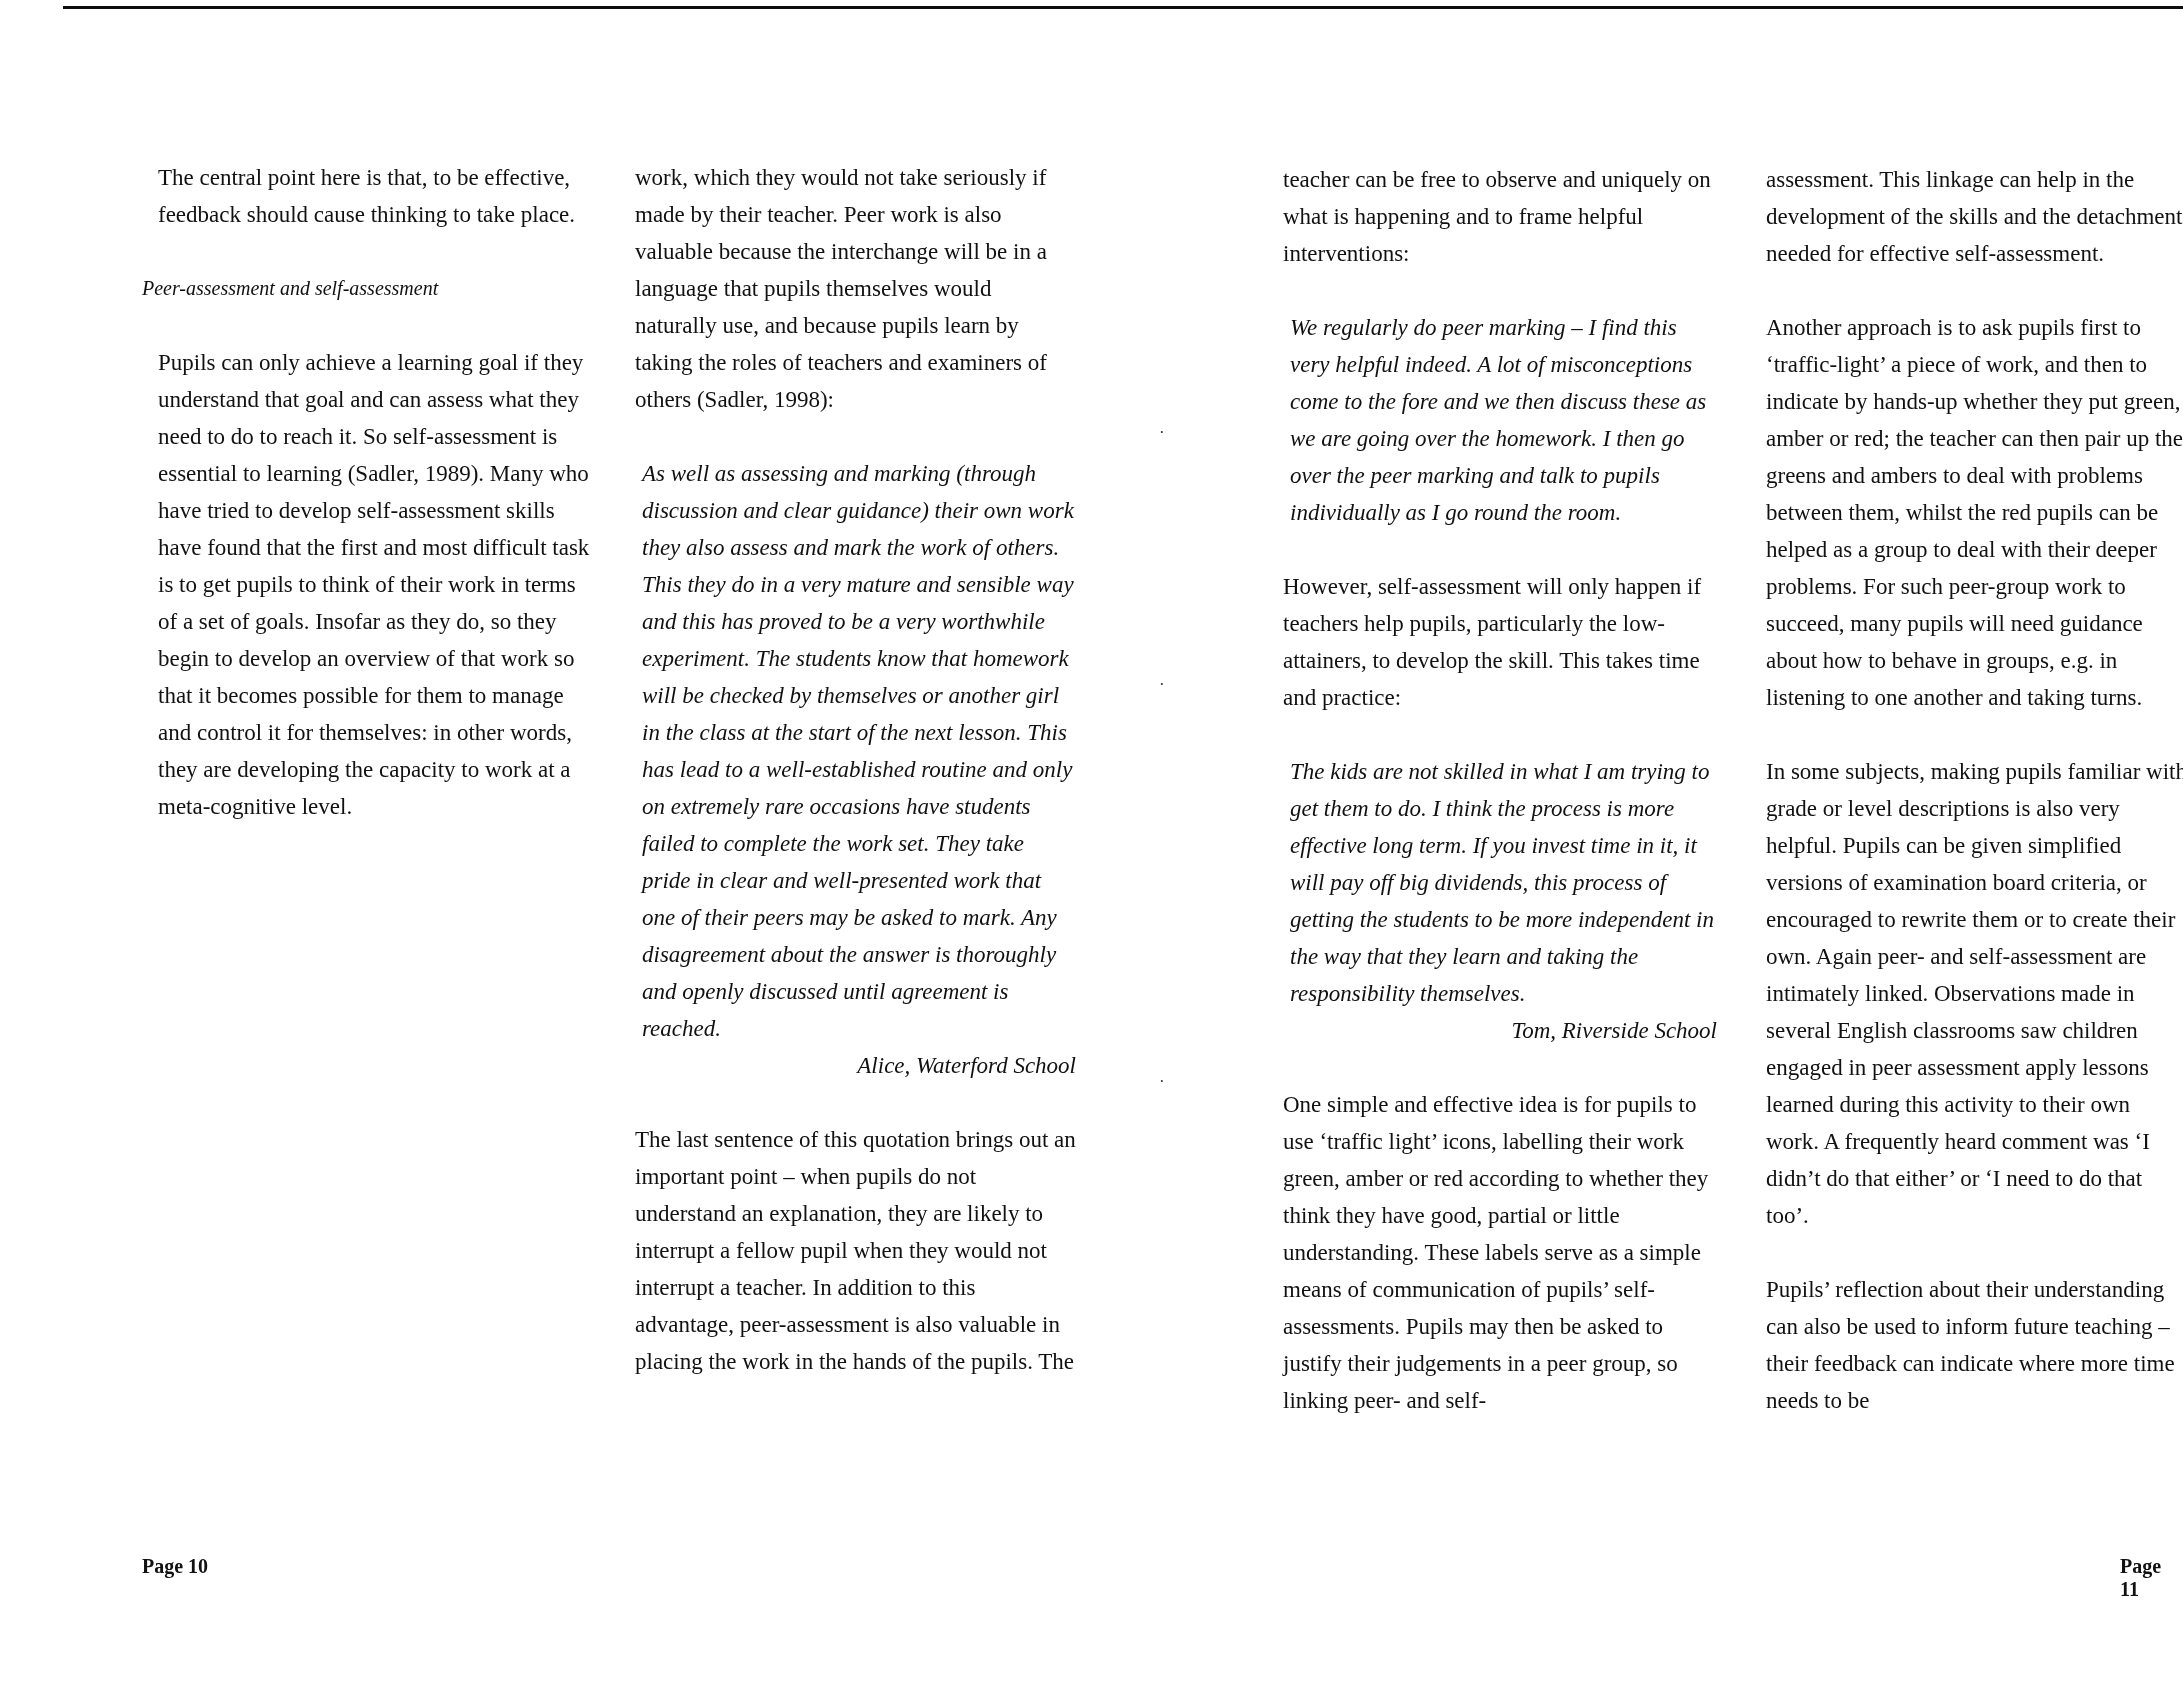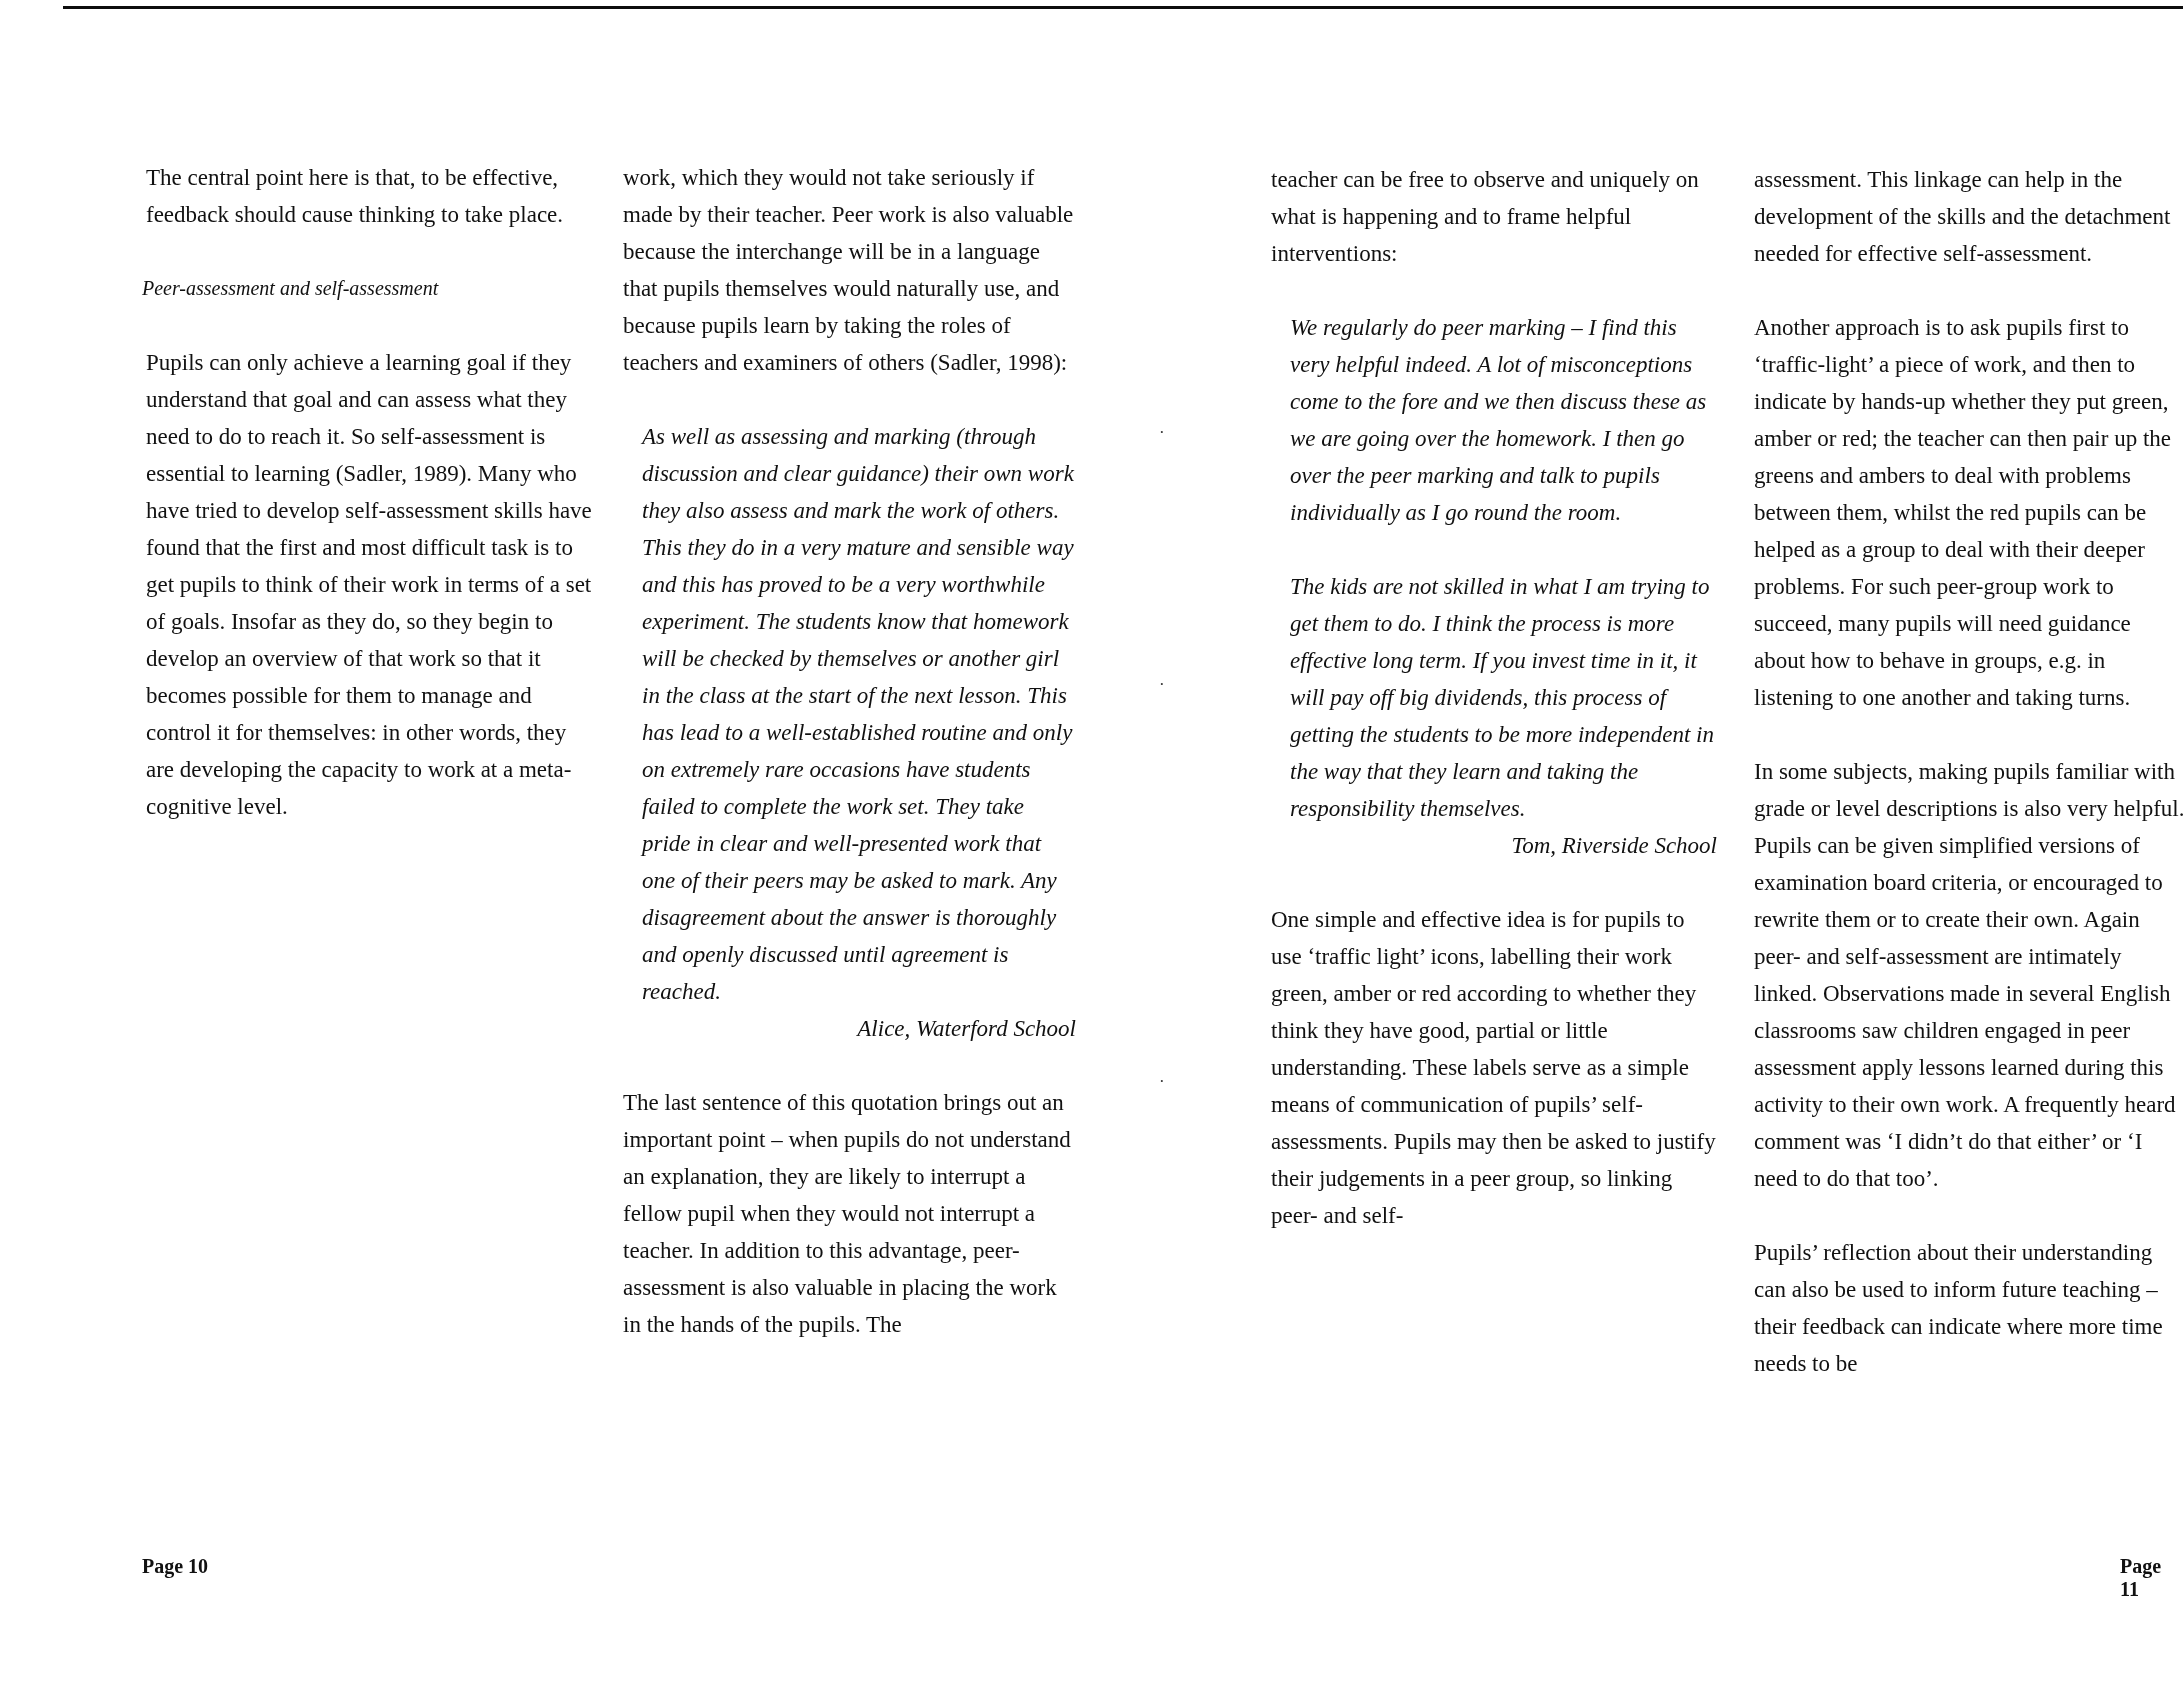--- a/index.html
+++ b/index.html
@@ -1,20 +1,20 @@
 <!DOCTYPE html>
 <html style="font-size:10.6px"><head>
 <meta charset="utf-8">
 <style>
   html, body { margin: 0; padding: 0; background: #ffffff; }
   body { width: 2183px; height: 1686px; position: relative; overflow: hidden;
          font-family: "Liberation Serif", "DejaVu Serif", serif; color: #111111; }
   .top-rule { position: absolute; left: 63px; top: 6px; width: 2120px; height: 3.3px; background: #0d0d0d; }
   .col { position: absolute; top: 159px; font-size: 23px; line-height: 37px; }
-  .col p { margin: 0 0 37px 4px; }
+  .col p { margin: 0 0 37px 16px; }
   .col1 { left: 142px; width: 450px; }
   .col2 { left: 619px; width: 457px; }
   .col3 { left: 1267px; width: 450px; top: 161px; }
   .col4 { left: 1750px; width: 437px; top: 161px; }
   .heading { font-style: italic; font-size: 20px; line-height: 37px; margin: 0 0 37px 0; font-weight: normal; }
   .quote { font-style: italic; margin: 0 0 37px 0; padding-left: 23px; }
   .quote .q-body { display: block; }
   .quote .q-attr { display: block; text-align: right; }
   .page-num { position: absolute; top: 1555px; font-size: 20px; font-weight: bold; }
   .page-left { left: 142px; }
@@ -39,20 +39,21 @@
     <span class="q-attr">Alice, Waterford School</span>
   </div>
   <p>The last sentence of this quotation brings out an important point – when pupils do not understand an explanation, they are likely to interrupt a fellow pupil when they would not interrupt a teacher. In addition to this advantage, peer-assessment is also valuable in placing the work in the hands of the pupils. The</p>
 </div>
 
 <div class="col col3">
   <p>teacher can be free to observe and uniquely on what is happening and to frame helpful interventions:</p>
   <div class="quote">
     <span class="q-body">We regularly do peer marking – I find this very helpful indeed. A lot of misconceptions come to the fore and we then discuss these as we are going over the homework. I then go over the peer marking and talk to pupils individually as I go round the room.</span>
   </div>
+  <p>However, self-assessment will only happen if teachers help pupils, particularly the low-attainers, to develop the skill. This takes time and practice:</p>
   <div class="quote">
     <span class="q-body">The kids are not skilled in what I am trying to get them to do. I think the process is more effective long term. If you invest time in it, it will pay off big dividends, this process of getting the students to be more independent in the way that they learn and taking the responsibility themselves.</span>
     <span class="q-attr">Tom, Riverside School</span>
   </div>
   <p>One simple and effective idea is for pupils to use ‘traffic light’ icons, labelling their work green, amber or red according to whether they think they have good, partial or little understanding. These labels serve as a simple means of communication of pupils’ self-assessments. Pupils may then be asked to justify their judgements in a peer group, so linking peer- and self-</p>
 </div>
 
 <div class="col col4">
   <p>assessment. This linkage can help in the development of the skills and the detachment needed for effective self-assessment.</p>
   <p>Another approach is to ask pupils first to ‘traffic-light’ a piece of work, and then to indicate by hands-up whether they put green, amber or red; the teacher can then pair up the greens and ambers to deal with problems between them, whilst the red pupils can be helped as a group to deal with their deeper problems. For such peer-group work to succeed, many pupils will need guidance about how to behave in groups, e.g. in listening to one another and taking turns.</p>

